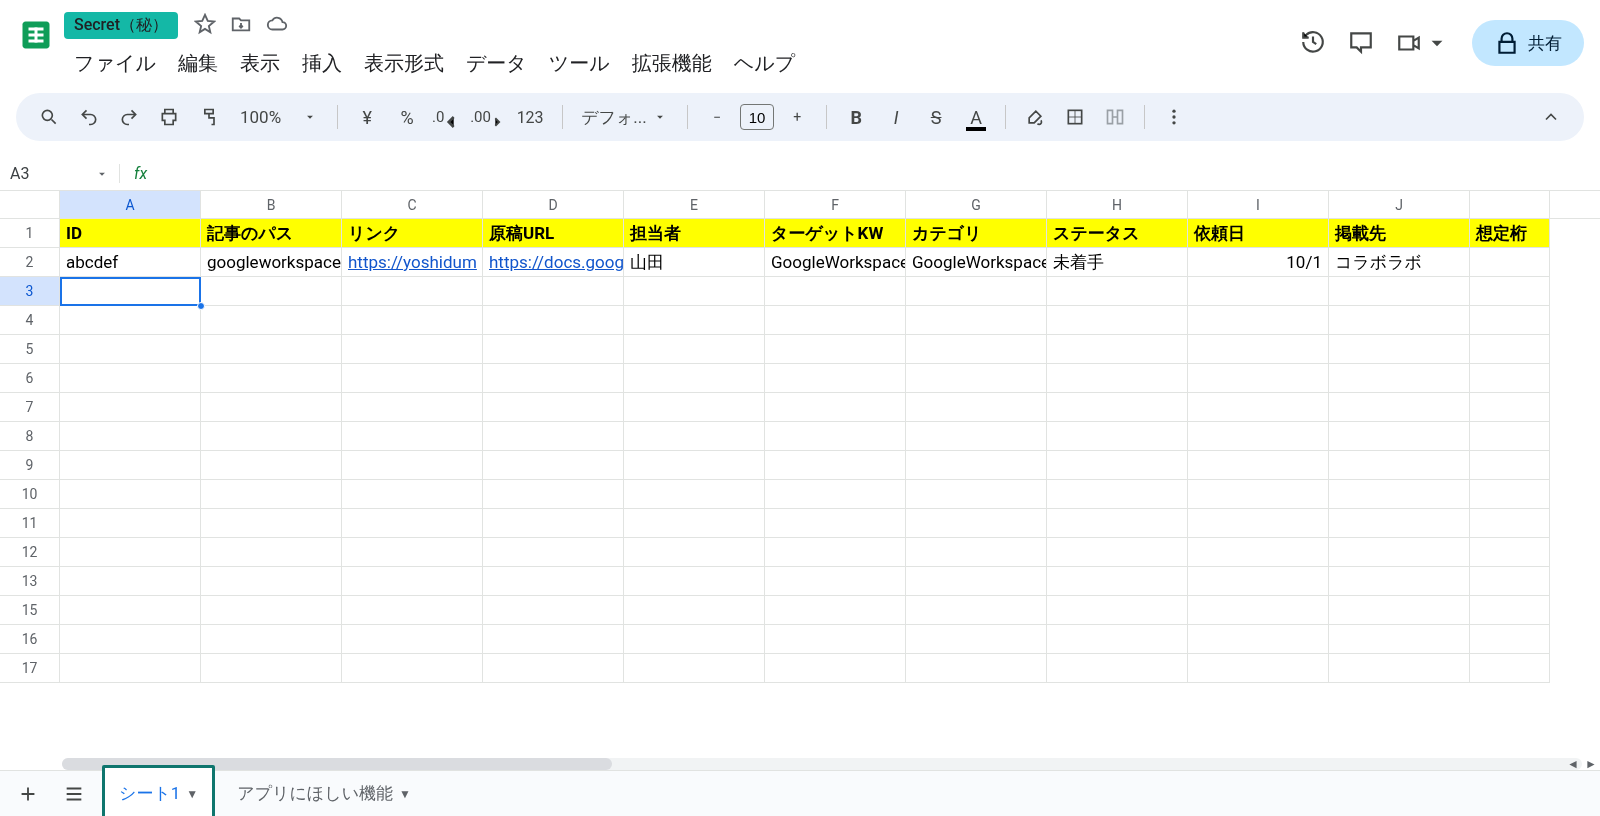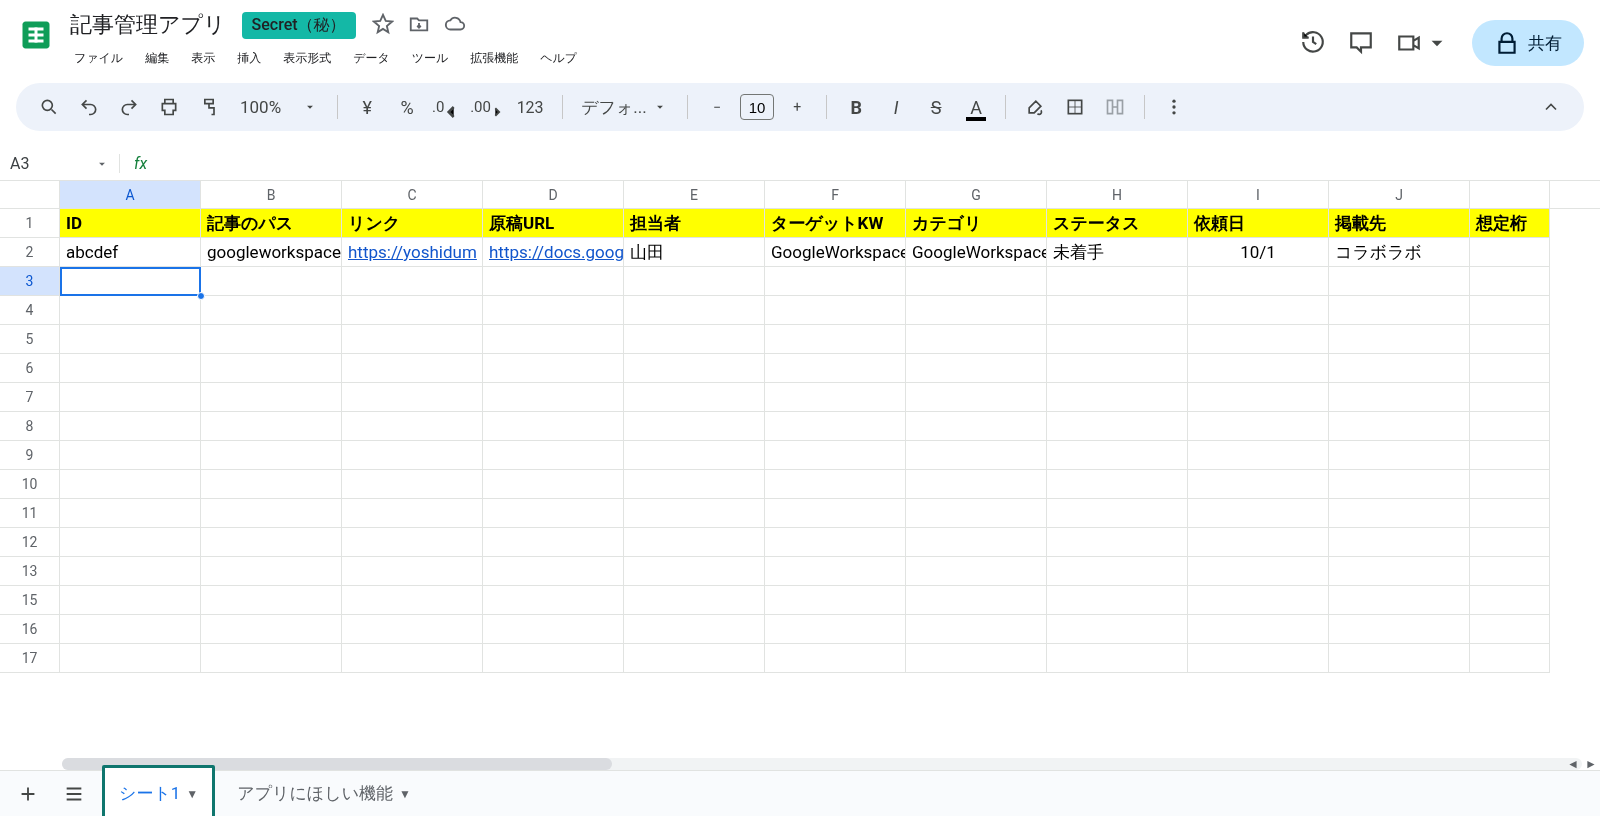--- a/index.html
+++ b/index.html
@@ -41,21 +41,21 @@
     color:#202124;
     font-weight:500;
   }
   .title-icons { display:flex; gap:14px; color:#5f6368; align-items:center; margin-left:6px; }
   .title-icons svg { width:22px; height:22px; }
   .menu-row {
     display:flex; gap:2px; margin-top:4px;
   }
   .menu-item {
     padding:6px 10px;
-    font-size:12px;
+    font-size:20px;
     color:#202124;
     border-radius:4px;
     cursor:pointer;
   }
   .right-bar {
     margin-left:auto;
     display:flex;
     align-items:center;
     gap:22px;
     padding-top:12px;
@@ -178,21 +178,21 @@
     overflow:hidden;
     background:#fff;
     color:#000;
   }
   .cell.header-cell {
     background:#ffff00;
     font-weight:700;
     color:#000;
   }
   .cell.link { color:#1155cc; text-decoration:underline; }
-  .cell.right { text-align:center; }
+  .cell.right { text-align:right; }
   .selected-cell {
     position:absolute;
     border:2px solid #1a73e8;
     pointer-events:none;
   }
   .sel-handle {
     position:absolute;
     width:8px; height:8px; background:#1a73e8; border-radius:50%; border:1px solid #fff;
   }
 
@@ -258,21 +258,20 @@
   <div class="logo">
     <svg viewBox="0 0 24 24" width="36" height="36">
         <path fill="#0f9d58" d="M19 3H5c-1.1 0-2 .9-2 2v14c0 1.1.9 2 2 2h14c1.1 0 2-.9 2-2V5c0-1.1-.9-2-2-2z"></path>
         <path fill="#fff" d="M7 7h10v2H7zM7 11h10v2H7zM7 15h10v2H7z"></path>
         <path fill="#fff" d="M11 7h2v10h-2z"></path>
       </svg>
   </div>
 
   <div class="title-block">
     <div class="title-row">
-      <span class="doc-title">記事管理アプリ</span>
       <span class="secret-badge">Secret（秘）</span>
       <div class="title-icons">
         <span><svg viewBox="0 0 24 24">
               <path fill="none" stroke="#5f6368" stroke-width="2" d="M12 17.3 6.2 21l1.6-6.8L2 9.3l7-.6L12 2l3 6.7 7 .6-5.8 4.9L17.8 21z"></path>
             </svg></span>
         <span><svg viewBox="0 0 24 24">
               <path fill="none" stroke="#5f6368" stroke-width="2" d="M3 6h7l2 2h9v11H3z"></path>
               <path stroke="#5f6368" stroke-width="2" d="M12 11v5m-2-2 2 2 2-2"></path>
             </svg></span>
         <span><svg viewBox="0 0 24 24">

